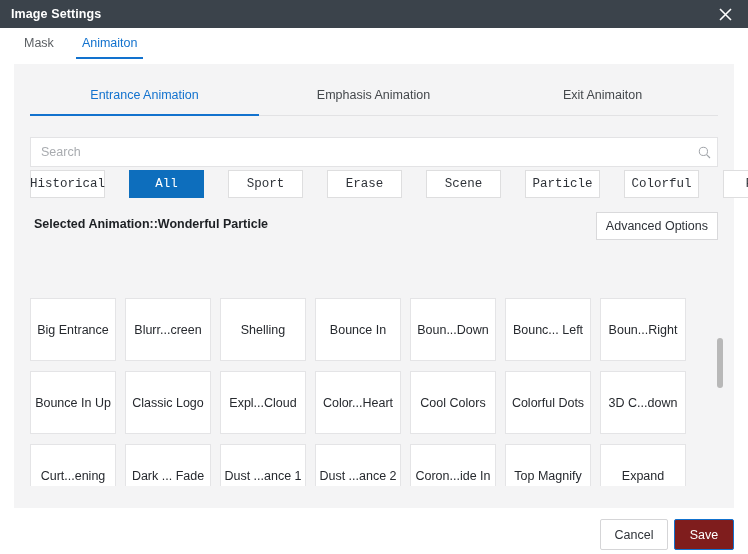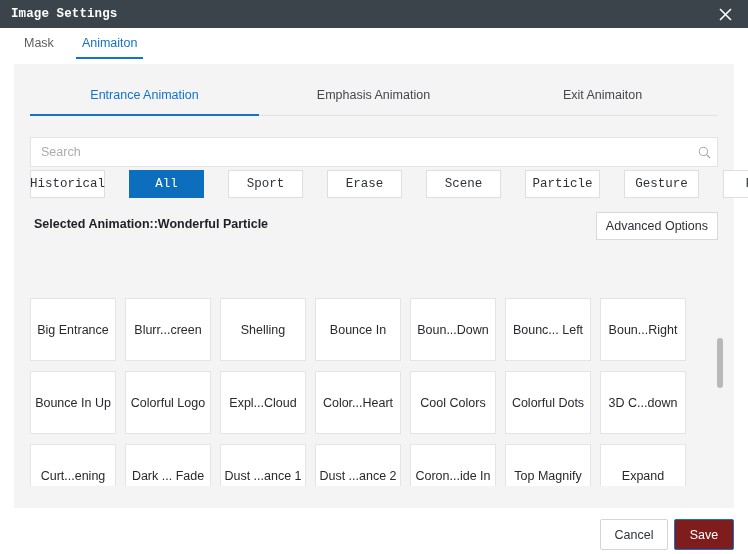--- a/index.html
+++ b/index.html
@@ -17,21 +17,20 @@
     width: 748px; height: 28px;
     background: #3b434b;
     display: flex; align-items: center;
   }
   .titlebar-title {
     color: #ffffff;
     font-size: 12.5px;
     font-weight: bold;
     margin-left: 11px;
     letter-spacing: .1px;
-    font-family: Liberation Mono, monospace;
   }
   .titlebar-close {
     position: absolute; right: 8px; top: 0;
     width: 30px; height: 28px;
     display: flex; align-items: center; justify-content: center;
     cursor: pointer;
   }
   .titlebar-close svg { display: block; }
 
   
@@ -277,21 +276,21 @@
     <div class="chip">
         <span>Erase</span>
       </div>
     <div class="chip">
         <span>Scene</span>
       </div>
     <div class="chip">
         <span>Particle</span>
       </div>
     <div class="chip">
-        <span>Gesture</span>
+        <span>Colorful</span>
       </div>
     <div class="chip">
         <span>Fade</span>
       </div>
   </div>
 
   <div class="selected-row">
     <span class="selected-label">Selected Animation::Wonderful Particle</span>
     <div class="adv-btn">
       <span>Advanced Options</span>
@@ -319,21 +318,21 @@
           <span>Bounc... Left</span>
         </div>
       <div class="tile">
           <span>Boun...Right</span>
         </div>
 
       <div class="tile">
           <span>Bounce In Up</span>
         </div>
       <div class="tile">
-          <span>Colorful Logo</span>
+          <span>Classic Logo</span>
         </div>
       <div class="tile">
           <span>Expl...Cloud</span>
         </div>
       <div class="tile">
           <span>Color...Heart</span>
         </div>
       <div class="tile">
           <span>Cool Colors</span>
         </div>

